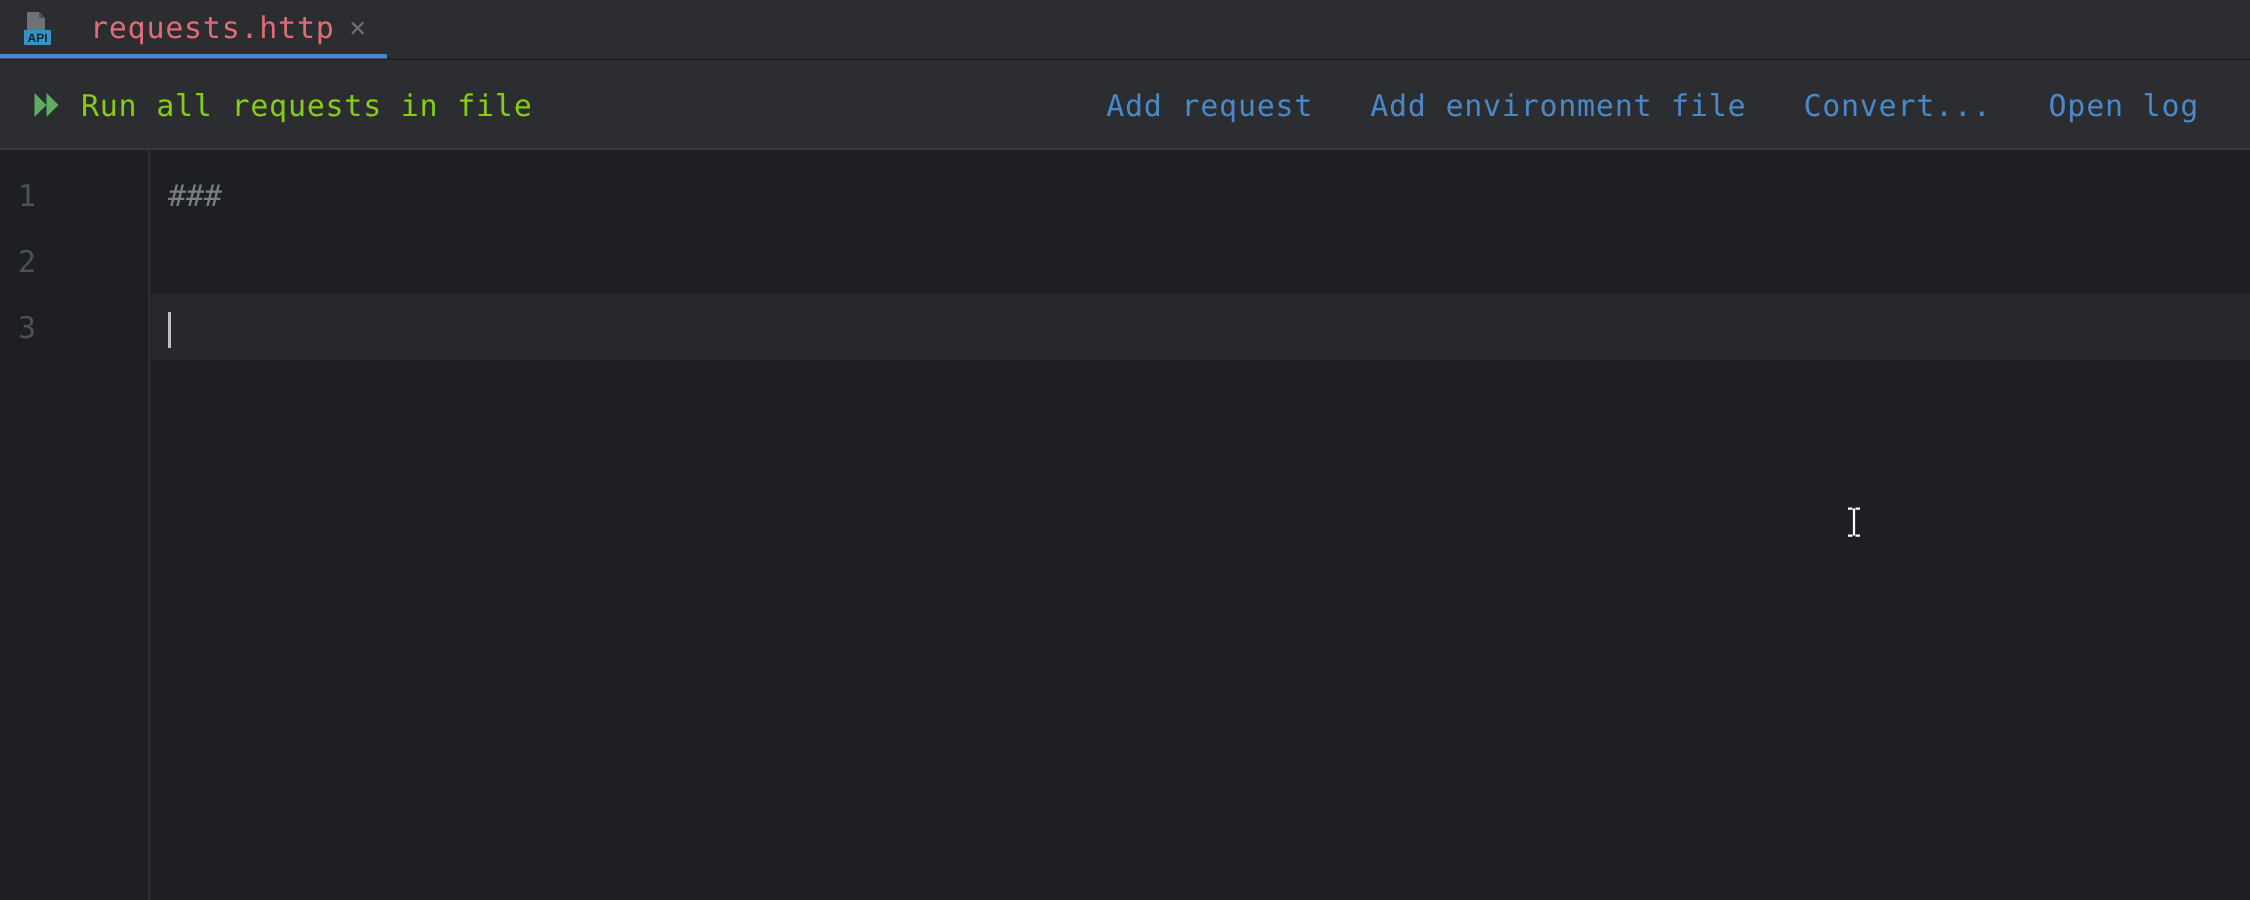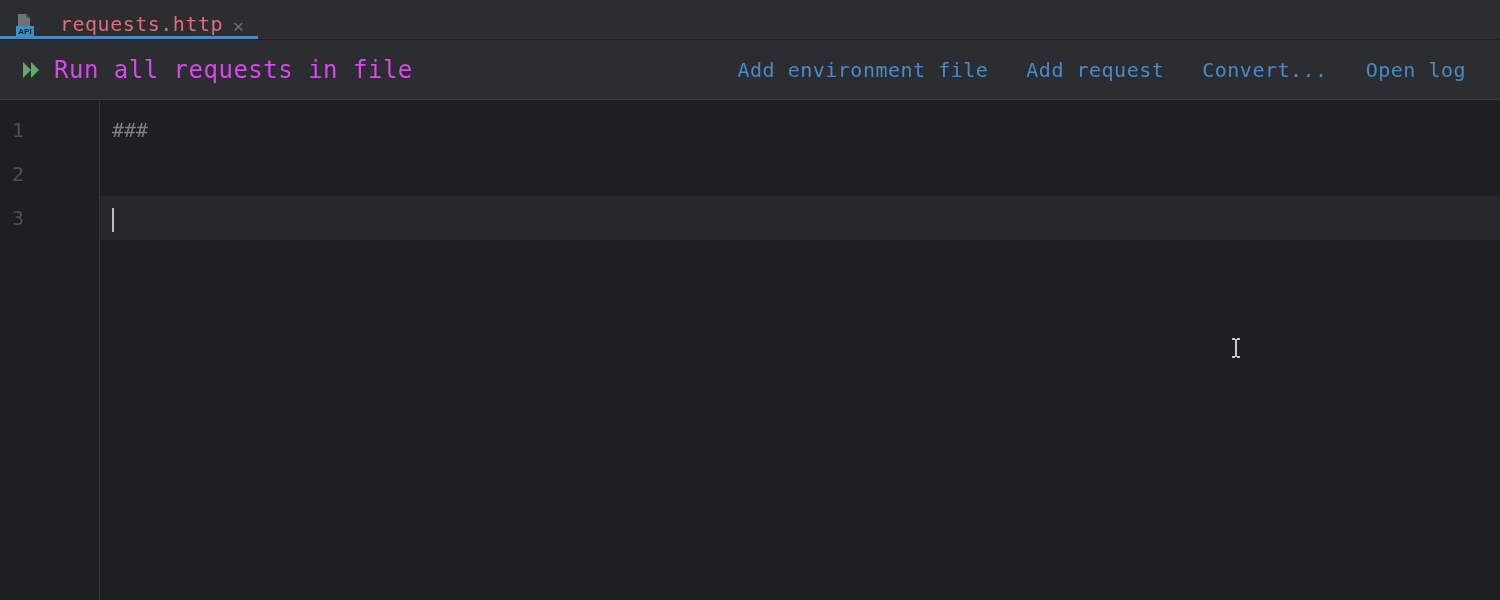--- a/index.html
+++ b/index.html
@@ -18,21 +18,21 @@
     }
     .tab-bar {
       height: 40px;
       background: #2b2d30;
       display: flex;
       align-items: stretch;
       border-bottom: 1px solid #1e1f22;
     }
     .tab {
       display: flex;
-      align-items: flex-end;
+      align-items: center;
       padding: 0 12px;
       background: #2b2d30;
       border-bottom: 3px solid #4a88c7;
       gap: 8px;
     }
     .tab-icon {
       display: flex;
       align-items: center;
     }
     .tab-label {
@@ -54,22 +54,22 @@
       align-items: center;
       padding: 0 20px;
       border-bottom: 1px solid #393b40;
       gap: 10px;
     }
     .run-icon {
       display: flex;
       align-items: center;
     }
     .run-label {
-      color: #d946ef;
-      font-size: 24px;
+      color: #84cc16;
+      font-size: 20px;
       letter-spacing: 0.5px;
     }
     .toolbar-spacer {
       flex: 1;
     }
     .toolbar-link {
       color: #4a88c7;
       font-size: 20px;
       letter-spacing: 0.5px;
       cursor: pointer;
@@ -147,22 +147,22 @@
 
 <div class="toolbar">
   <span class="run-icon">
     <svg width="24" height="24" viewBox="0 0 24 24">
       <path d="M3 4 L11 12 L3 20 Z" fill="#5fad65"></path>
       <path d="M11 4 L19 12 L11 20 Z" fill="#5fad65"></path>
     </svg>
   </span>
   <span class="run-label">Run all requests in file</span>
   <span class="toolbar-spacer"></span>
+  <span class="toolbar-link">Add request</span>
   <span class="toolbar-link">Add environment file</span>
-  <span class="toolbar-link">Add request</span>
   <span class="toolbar-link">Convert...</span>
   <span class="toolbar-link">Open log</span>
 </div>
 
 <div class="editor-area">
   <div class="gutter">
     <div class="line-number">1</div>
     <div class="line-number">2</div>
     <div class="line-number">3</div>
   </div>

